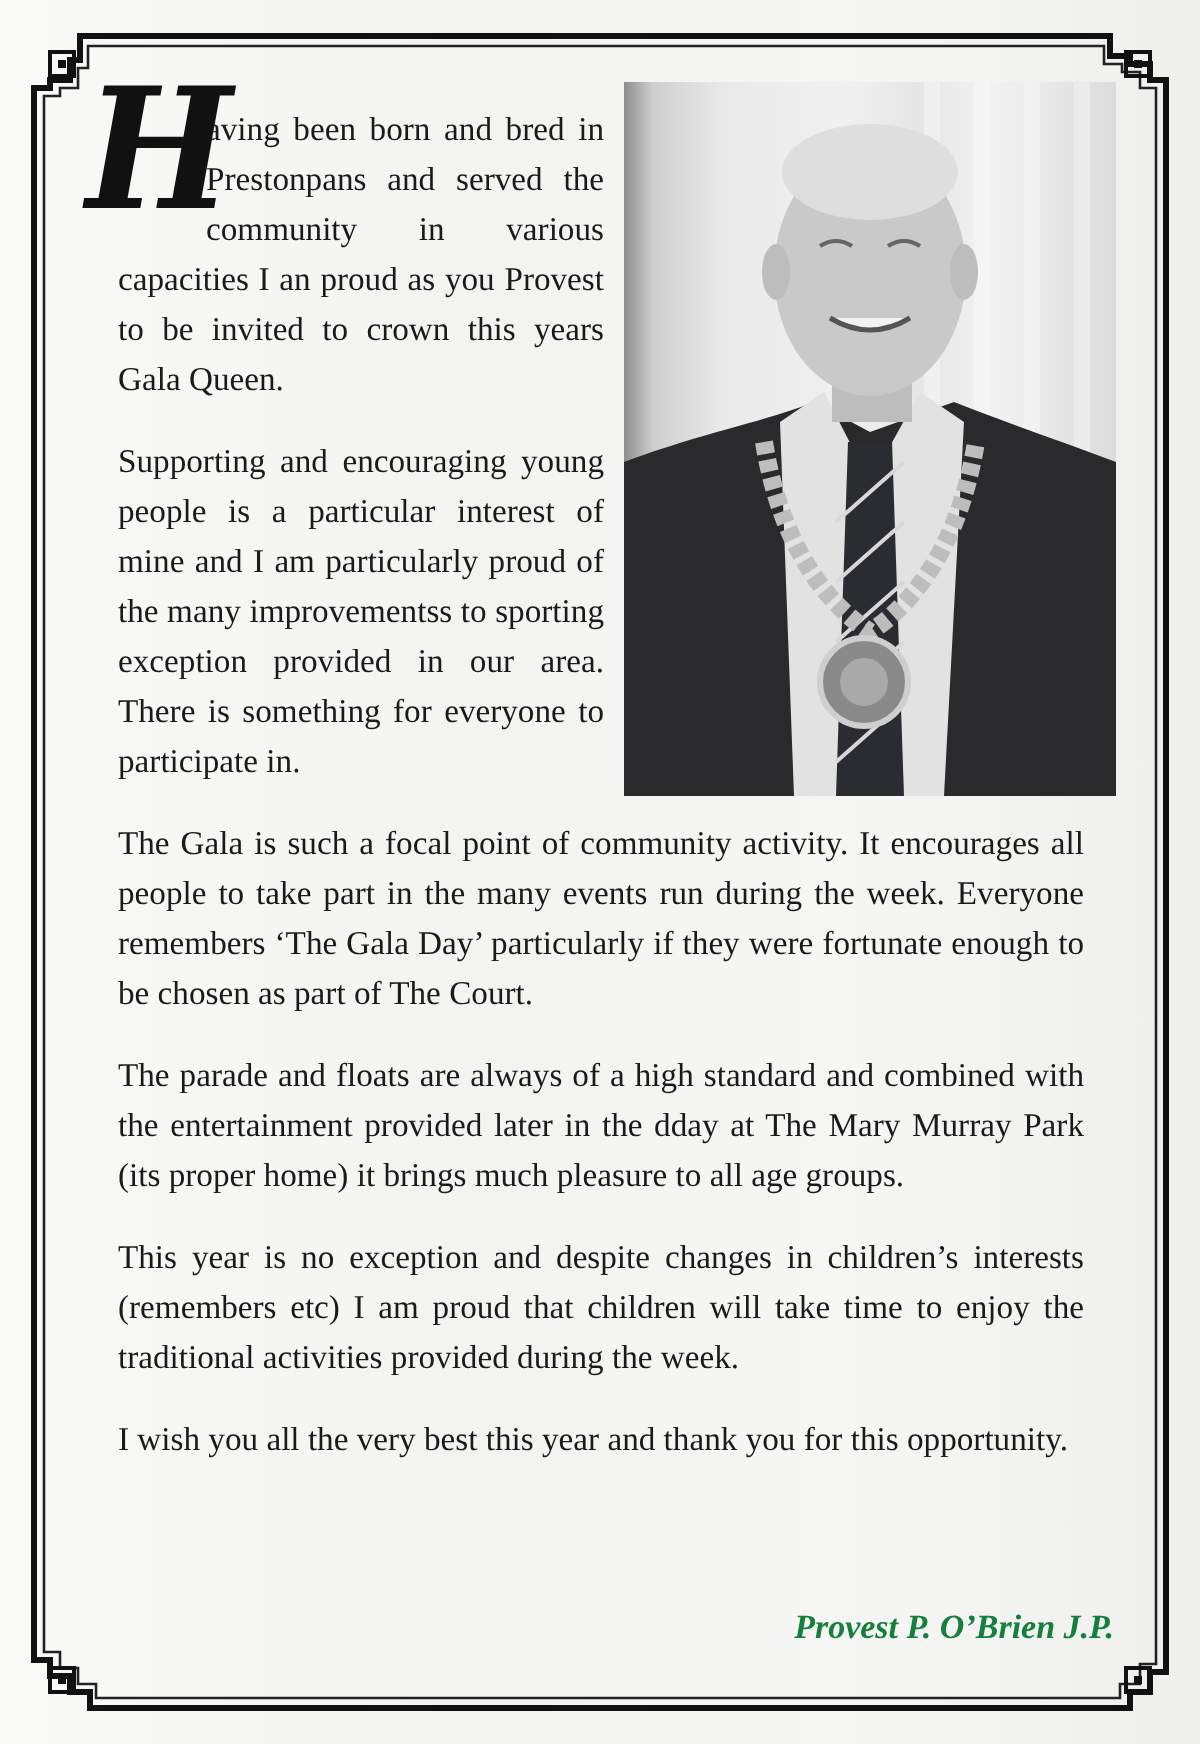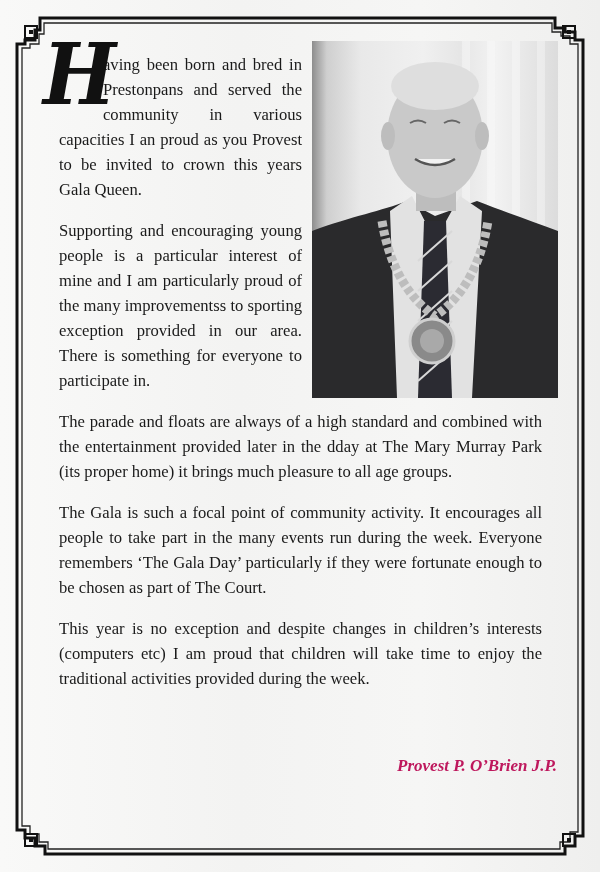--- a/index.html
+++ b/index.html
@@ -28,23 +28,23 @@
     }
     .dropcap {
       float: left; font-family: "DejaVu Serif", serif; font-weight: bold;
       font-size: 84px; line-height: 70px; height: 72px; width: 56px;
       margin: 4px 4px 0 0; color: #111; font-style: italic;
       transform: scaleX(0.92); transform-origin: left top;
     }
     .para { margin: 16px; }
     .first-text { }
     .signature {
-      position: absolute; right: 43px; top: 756px;
+      position: absolute; right: 43px; top: 804px;
       font-style: italic; font-weight: bold; font-size: 17px;
-      color: #be185d;
+      color: #15803d;
     }
   </style>
 </head>
 <body>
 
 <div class="page-bg"></div>
 
 <svg class="frame-svg" viewBox="0 0 600 872">
 
   <path fill="none" stroke="#111" stroke-width="3" d="M40 18 H555 V28 H565 V32 H575 V40 H583 V836 H575 V846 H565 V854 H45 V846 H35 V838 H25 V830 H17 V44 H25 V40 H35 V30 H40 Z"></path>
@@ -105,18 +105,19 @@
 
       <path d="M70 180 C78 230 100 260 123 275 C146 260 168 230 176 180" fill="none" stroke="#bdbdbd" stroke-width="9" stroke-dasharray="6 3"></path>
       <circle cx="120" cy="300" r="22" fill="#8a8a8a" stroke="#cfcfcf" stroke-width="3"></circle>
       <circle cx="120" cy="300" r="12" fill="#a9a9a9"></circle>
     </svg>
   </div>
 
   <span class="dropcap">H</span>
   <p class="para first-text">aving been born and bred in Prestonpans and served the community in various capacities I an proud as you Provest to be invited to crown this years Gala Queen.</p>
   <p class="para">Supporting and encouraging young people is a particular interest of mine and I am particularly proud of the many improvementss to sporting exception provided in our area. There is something for everyone to participate in.</p>
+  <p class="para">The Gala is such a focal point of community activity. It encourages all people to take part in the many events run during the week. Everyone remembers ‘The Gala Day’ particularly if they were fortunate enough to be chosen as part of The Court.</p>
   <p class="para">The parade and floats are always of a high standard and combined with the entertainment provided later in the dday at The Mary Murray Park (its proper home) it brings much pleasure to all age groups.</p>
-  <p class="para">The Gala is such a focal point of community activity. It encourages all people to take part in the many events run during the week. Everyone remembers ‘The Gala Day’ particularly if they were fortunate enough to be chosen as part of The Court.</p>
-  <p class="para">This year is no exception and despite changes in children’s interests (computers etc) I am proud that children will take time to enjoy the traditional activities provided during the week.</p>
+  <p class="para">This year is no exception and despite changes in children’s interests (remembers etc) I am proud that children will take time to enjoy the traditional activities provided during the week.</p>
+  <p class="para">I wish you all the very best this year and thank you for this opportunity.</p>
 </div>
 
 <div class="signature">Provest P. O’Brien J.P.</div>
 
 </body></html>

